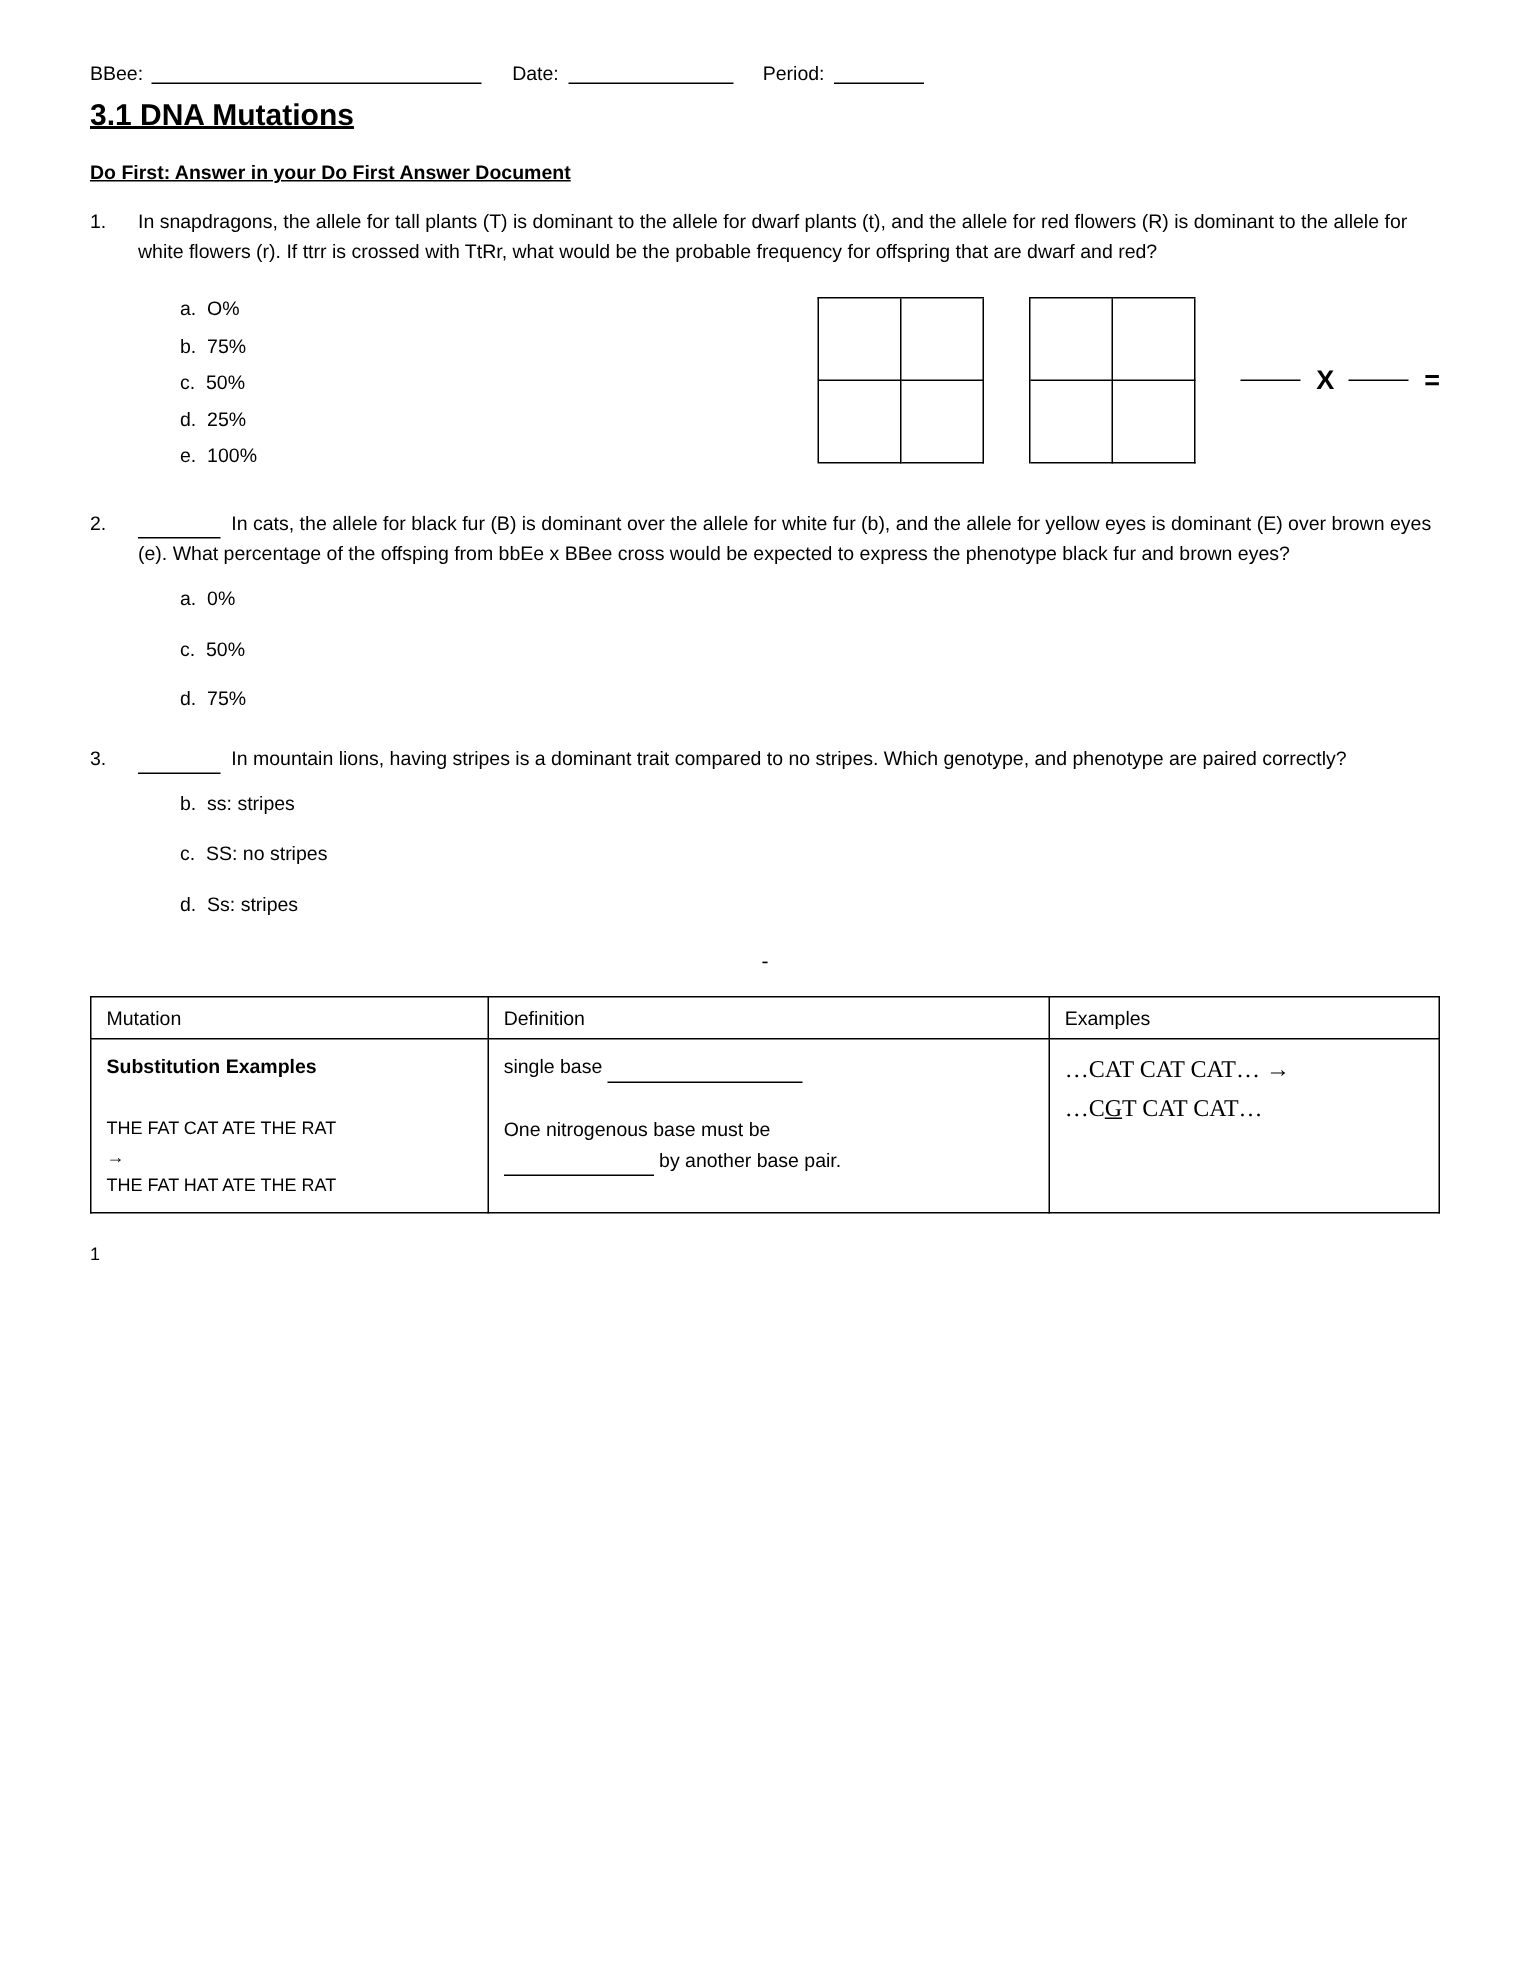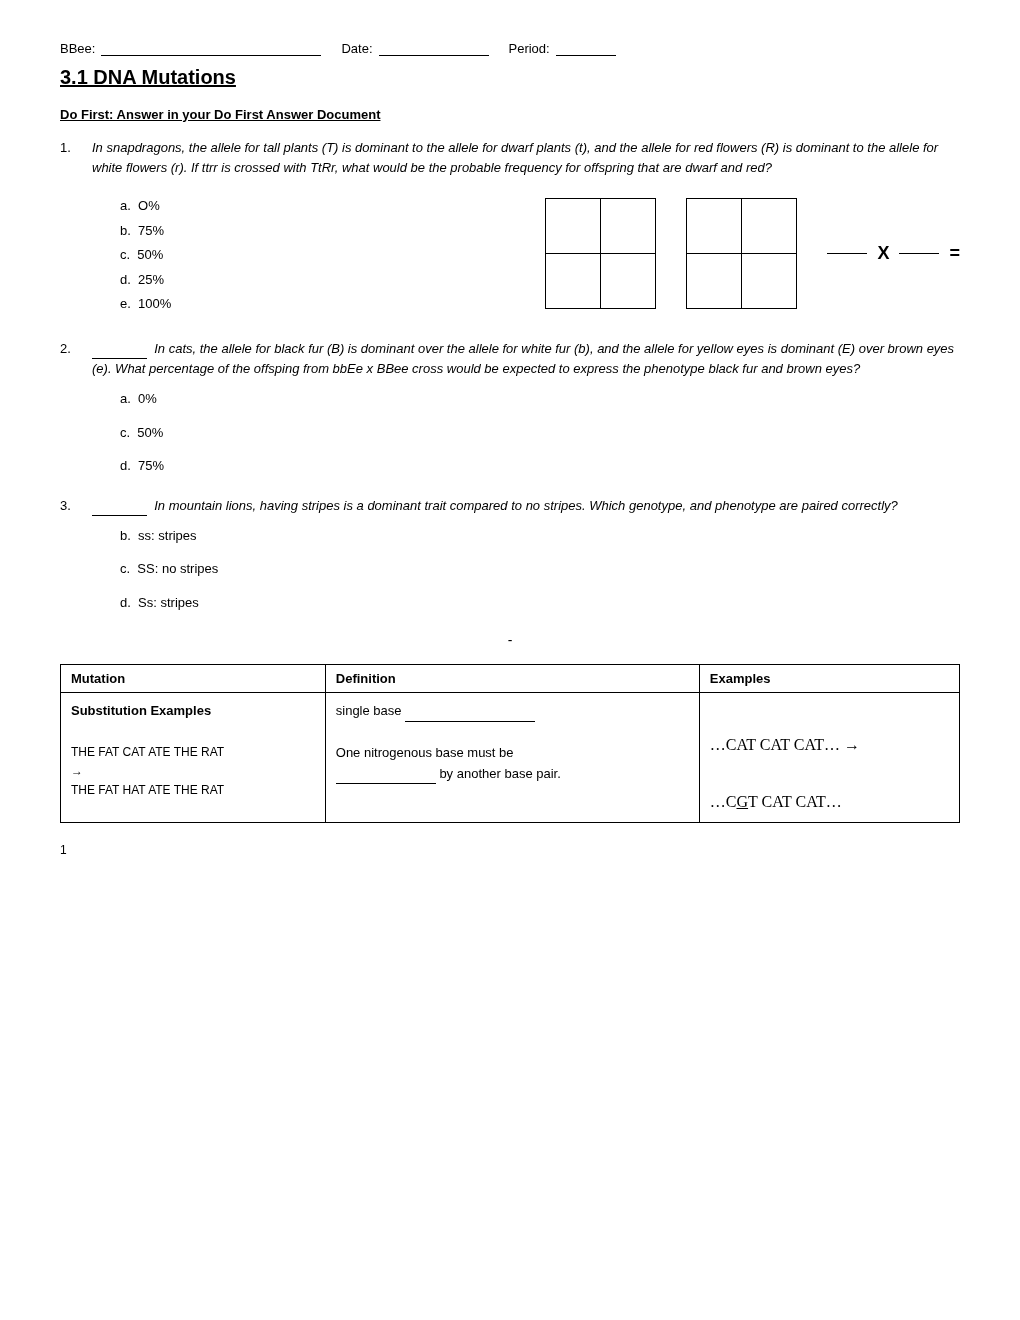--- a/index.html
+++ b/index.html
@@ -66,21 +66,20 @@
       margin-bottom: 10px;
       line-height: 1.55;
     }
 
     .question-number {
       min-width: 24px;
     }
 
     .question-body {
       flex: 1;
-      font-style: italic;
     }
 
     .blank-inline {
       display: inline-block;
       border-bottom: 1px solid #000;
       width: 55px;
       height: 14px;
       vertical-align: bottom;
     }
 
@@ -148,41 +147,40 @@
     .mutation-table {
       width: 100%;
       border-collapse: collapse;
       margin-top: 10px;
       font-size: 13px;
     }
 
     .mutation-table th {
       border: 1.5px solid #000;
       padding: 6px 10px;
-      font-weight: bold;
+      font-weight: normal;
       background: #fff;
       text-align: left;
       vertical-align: top;
     }
 
     .mutation-table td {
       border: 1.5px solid #000;
       padding: 8px 10px;
       vertical-align: top;
       line-height: 1.6;
     }
 
     .mutation-name {
       font-weight: bold;
     }
 
     .mutation-example-text {
       font-family: serif;
       font-size: 16px;
-      margin-top: 31px;
     }
 
     .underline-blank {
       display: inline-block;
       border-bottom: 1px solid #000;
       width: 130px;
       height: 14px;
       vertical-align: bottom;
     }
 

